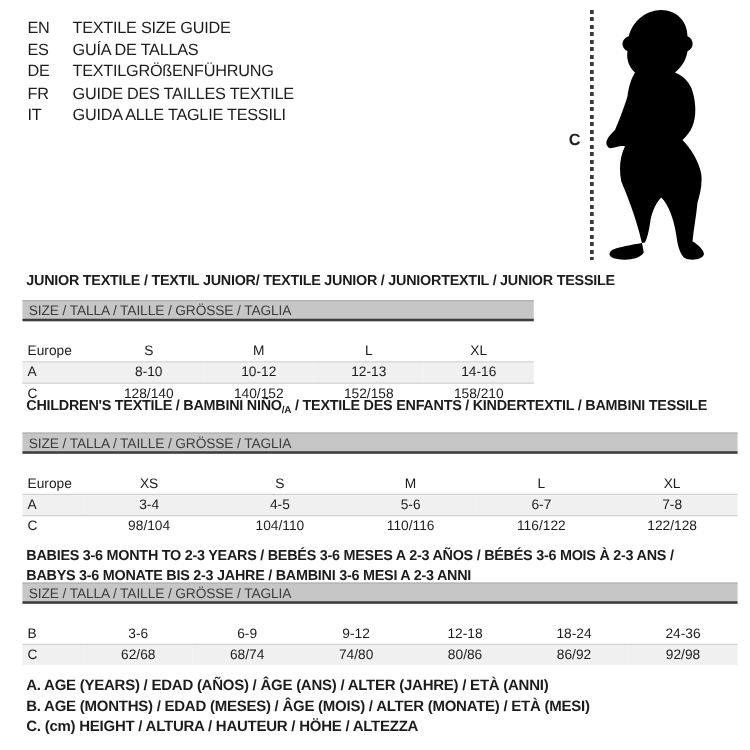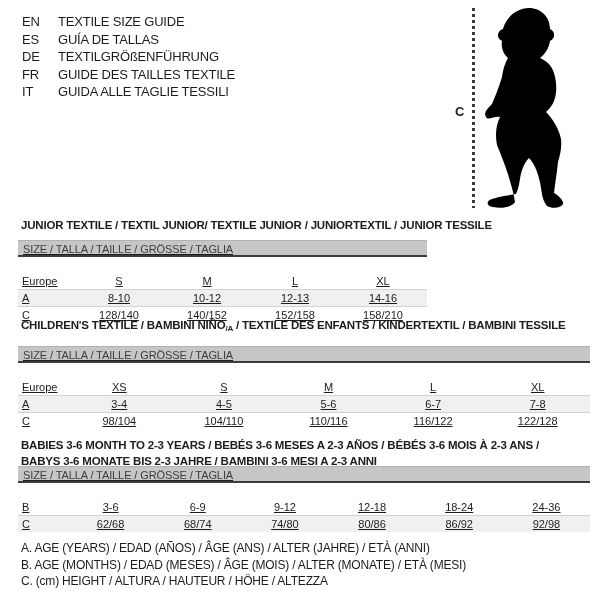--- a/index.html
+++ b/index.html
@@ -17,38 +17,38 @@
   .measure-line{position:absolute;left:472px;top:8px;width:3px;height:200px;
     background:repeating-linear-gradient(to bottom,#3a3a3a 0 3px,transparent 3px 6px);}
   .measure-label{position:absolute;left:455px;top:104px;font-size:13px;font-weight:700;}
   .baby{position:absolute;left:479px;top:5px;}
   
   .sec-title{position:absolute;left:21px;font-size:11.5px;font-weight:700;
     letter-spacing:-0.2px;white-space:nowrap;}
   .sec-title .line{height:16px;line-height:16px;}
   .subsc{font-size:8px;vertical-align:-2px;}
   
-  .tblwrap{position:absolute;left:18px;text-decoration:underline;}
+  .tblwrap{position:absolute;left:18px;}
   .size-bar{height:17px;line-height:17px;background:#c6c6c6;color:#3d3d3d;
     font-size:11px;padding-left:5px;border-top:1px solid #b2b2b2;
     border-bottom:2px solid #3c3c3c;box-sizing:border-box;
     letter-spacing:-0.1px;white-space:nowrap;overflow:hidden;}
   table.tbl{width:100%;border-collapse:collapse;font-size:11px;table-layout:fixed;margin-top:16px;}
   table.tbl td{height:16px;padding:0;vertical-align:middle;}
   table.tbl td.rowlabel{text-align:left;padding-left:4px;}
   table.tbl td.val{text-align:center;}
   table.tbl tr + tr td{border-top:1px solid #d2d2d2;}
   table.tbl tr:nth-child(even){background:#f0f0f0;}
   .w409{width:409px;}
   .w572{width:572px;}
   table.junior td.rowlabel{width:53px;}
   table.wide td.rowlabel{width:45px;}
   
   .notes{position:absolute;left:21px;top:540px;}
-  .note-line{height:16.5px;line-height:16.5px;font-size:12px;font-weight:400;
+  .note-line{height:16.5px;line-height:16.5px;font-size:12px;font-weight:700;
     letter-spacing:-0.2px;white-space:nowrap;}
 </style>
 </head>
 <body>
 
 <div class="langs">
   <div class="lang-row">
     <span class="lang-code">EN</span>
     <span>TEXTILE SIZE GUIDE</span>
   </div>

